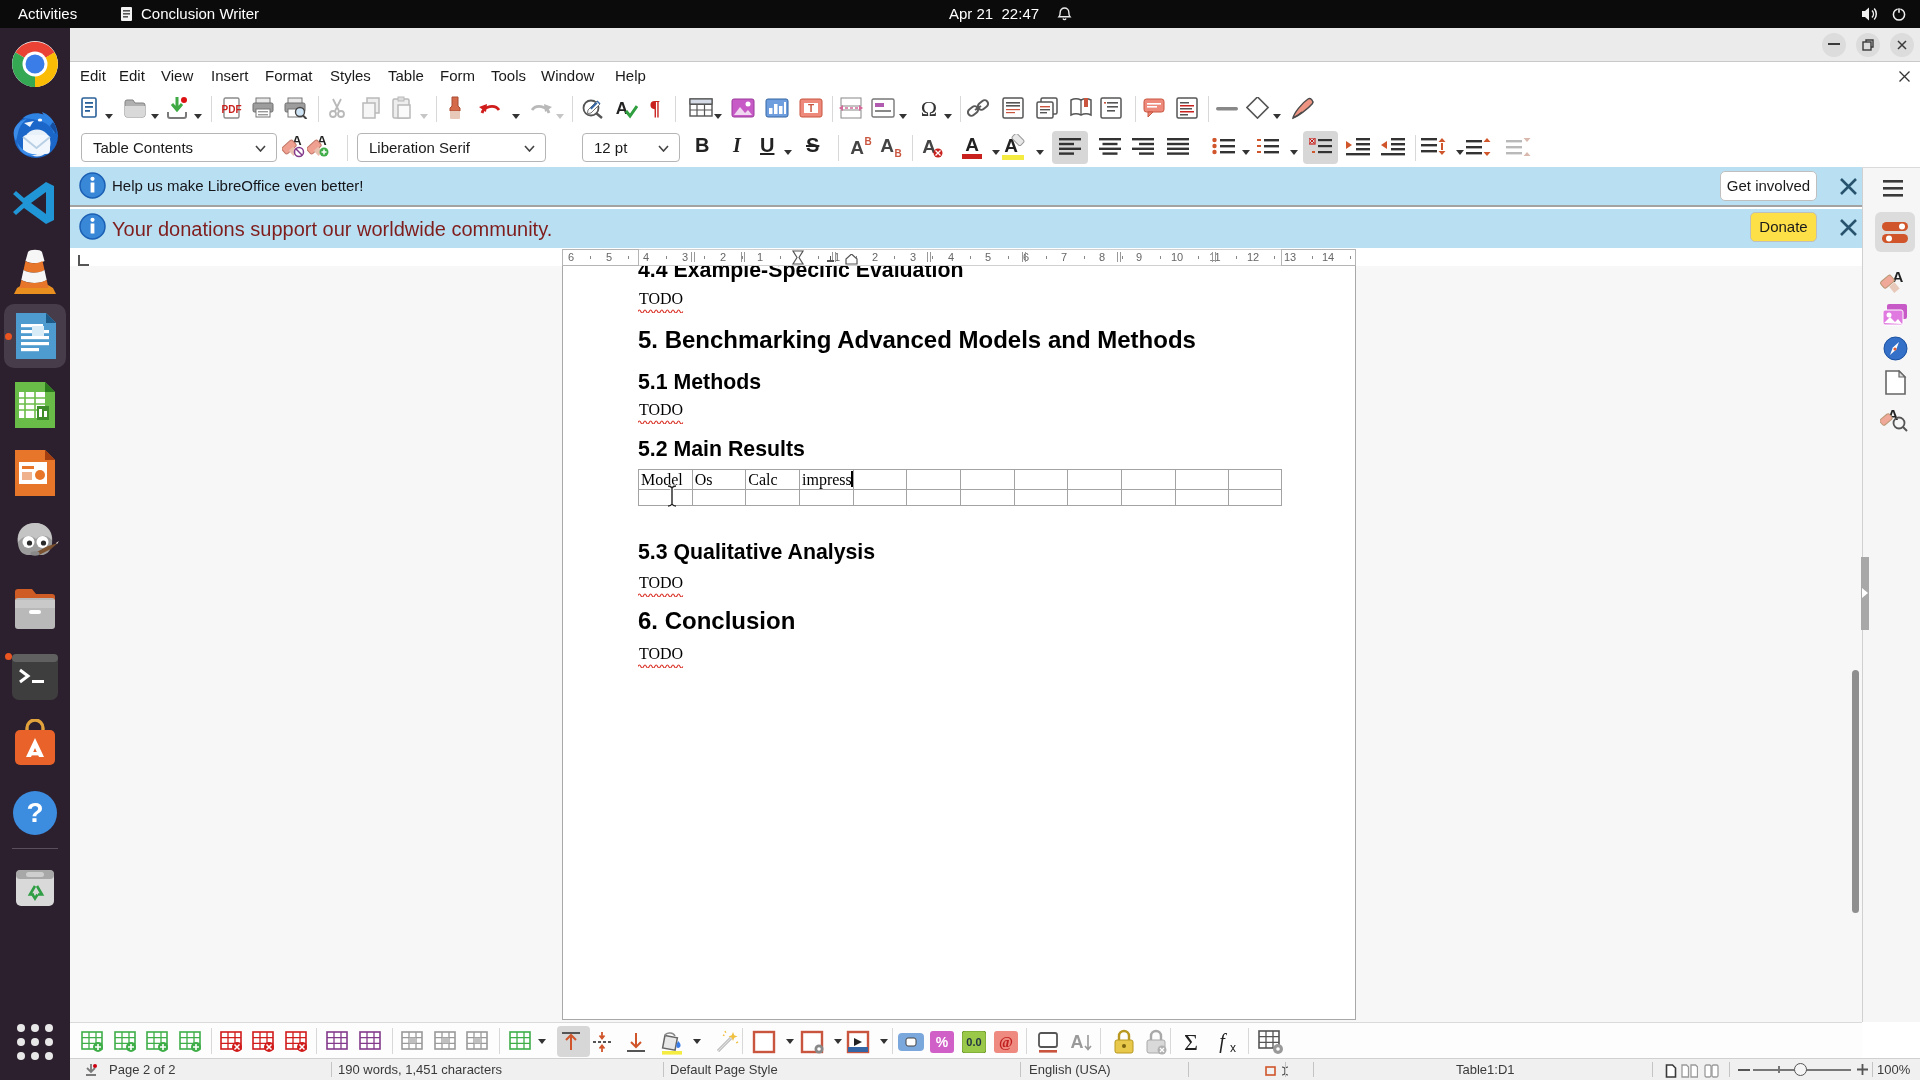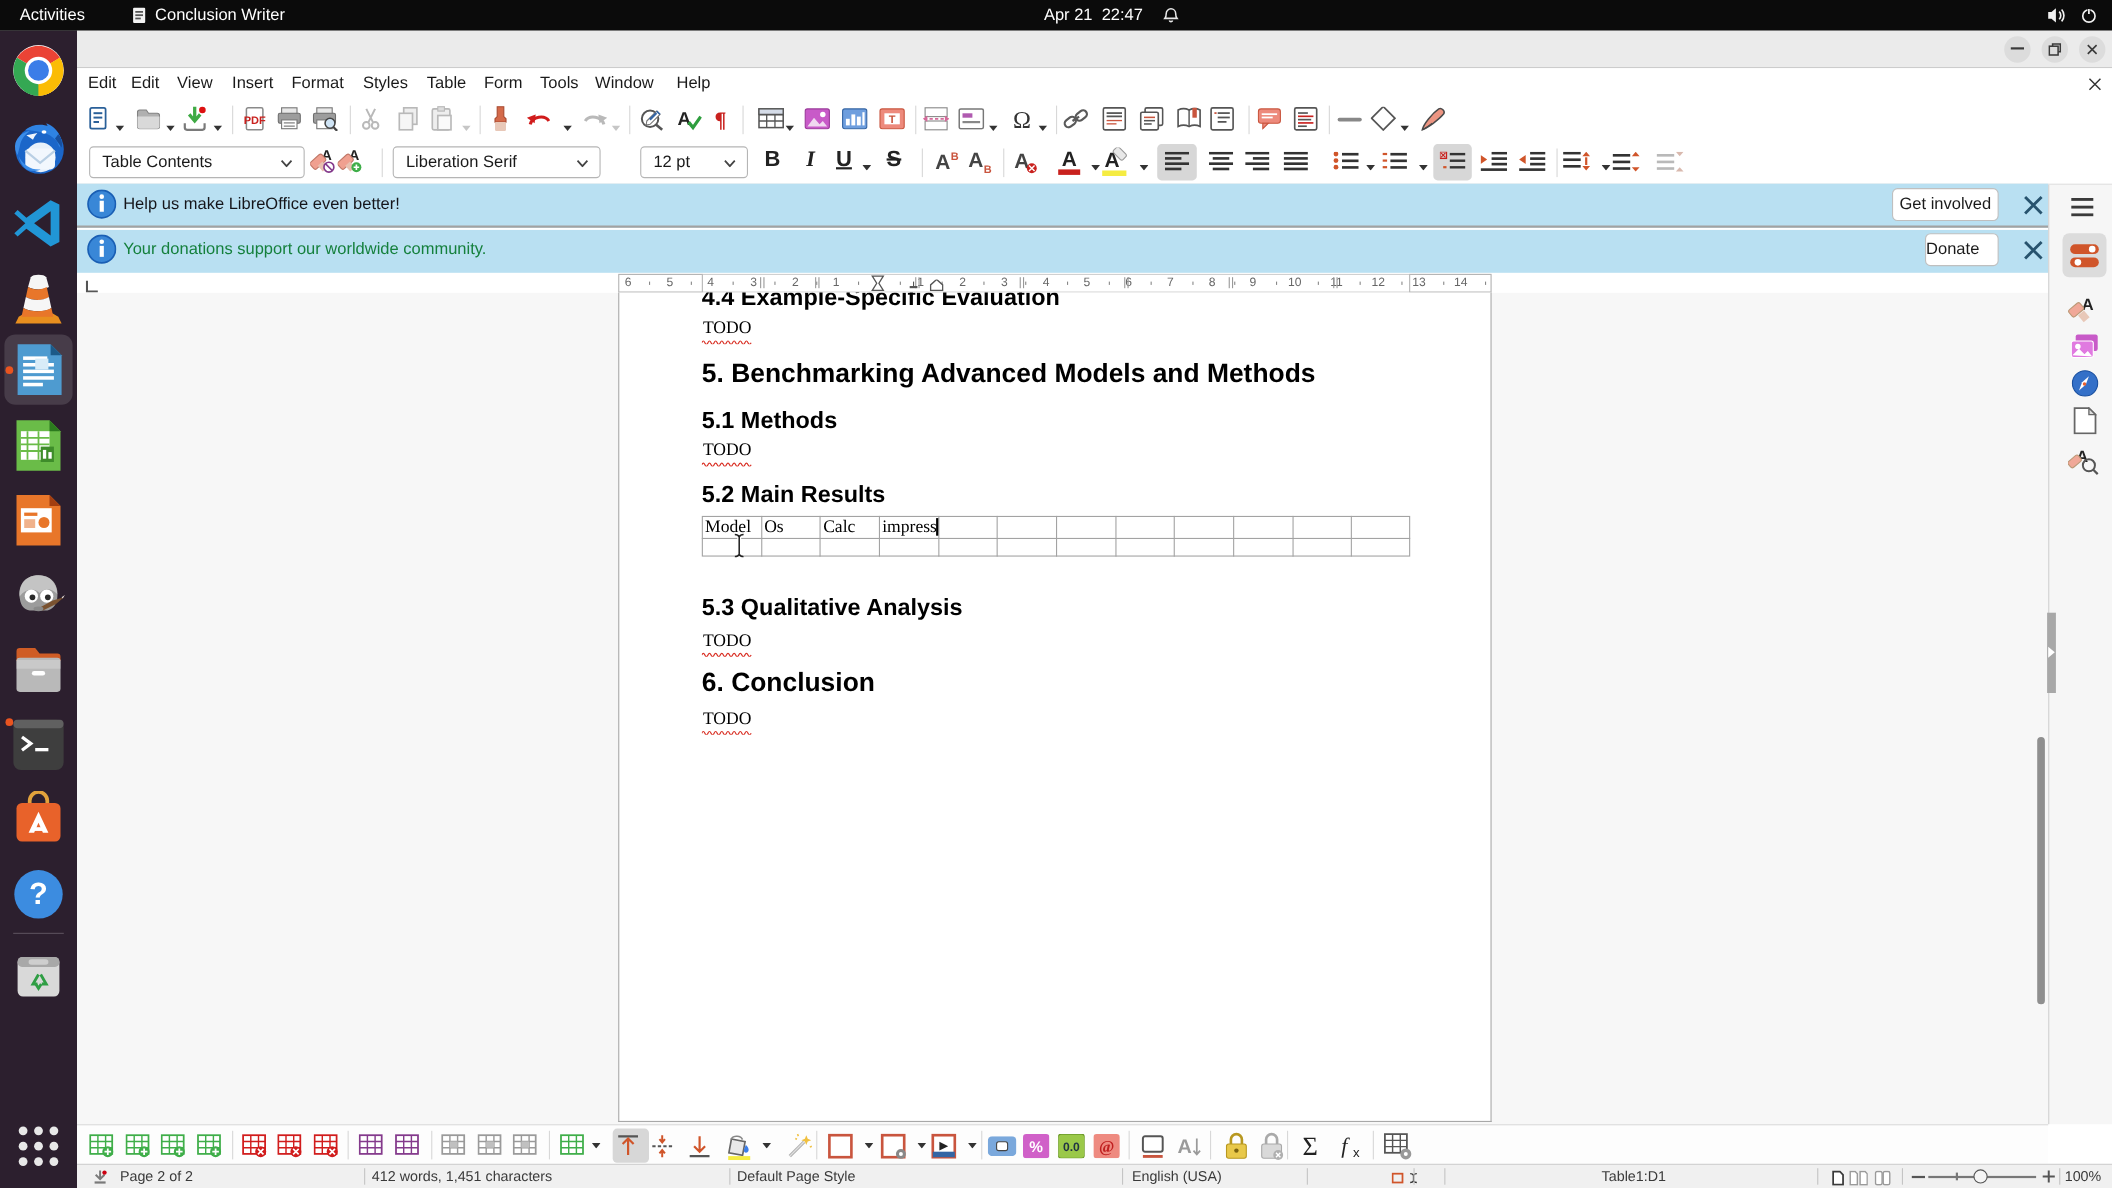--- a/index.html
+++ b/index.html
@@ -601,22 +601,22 @@
  <svg class="abs" style="left:1768px;top:9px" width="21" height="21" viewBox="0 0 21 21">
       <path d="M3 3l15 15M18 3L3 18" stroke="#27536e" stroke-width="2.6"></path>
     </svg>
 </div>
 <div class="abs infobar" style="top:209px;height:41px">
  <svg class="abs" style="left:9px;top:4px" width="27" height="27" viewBox="0 0 27 27">
       <circle cx="13.5" cy="13.5" r="12.5" fill="#3987d7" stroke="#1a5fb4" stroke-width="1.5"></circle>
       <rect x="11.6" y="10.5" width="3.8" height="10" fill="#fff"></rect>
       <circle cx="13.5" cy="6.8" r="2.1" fill="#fff"></circle>
     </svg>
- <div class="abs" style="left:42px;top:9px;font-size:15px;color:#15803d">Your donations support our worldwide community.</div>
- <div class="abs" style="left:1680px;top:3px;width:67px;height:30px;background:#ffffff;border:1px solid #bfbfbf;border-radius:5px;font-size:15px;color:#1a1a1a;text-align:left;line-height:28px">Donate</div>
+ <div class="abs" style="left:42px;top:9px;font-size:20px;color:#7f1d1d">Your donations support our worldwide community.</div>
+ <div class="abs" style="left:1680px;top:3px;width:67px;height:30px;background:#fde047;border:1px solid #bfbfbf;border-radius:5px;font-size:15px;color:#1a1a1a;text-align:center;line-height:28px">Donate</div>
  <svg class="abs" style="left:1768px;top:8px" width="21" height="21" viewBox="0 0 21 21">
       <path d="M3 3l15 15M18 3L3 18" stroke="#27536e" stroke-width="2.6"></path>
     </svg>
 </div>
 <div class="abs" id="docarea"></div>
 <div class="abs" id="ruler">
     <svg class="abs" style="left:8px;top:7px" width="11" height="11" viewBox="0 0 11 11">
       <path d="M1 0v10h10" stroke="#555" stroke-width="2" fill="none"></path>
     </svg>
     <div class="abs" style="left:492px;top:1px;width:794px;height:17px;background:#fff;border:1px solid #d0d0d0"></div>
@@ -957,21 +957,21 @@
       <circle cx="20" cy="19" r="1.8" fill="#fff"></circle>
     </svg>
   </div>
 <div class="abs" id="statusbar">
     <svg class="abs" style="left:14px;top:4px" width="14" height="14" viewBox="0 0 14 14">
       <path d="M7 1v8M3 5l4 4 4-4" stroke="#7a7a7a" stroke-width="1.8" fill="none"></path>
       <rect x="2" y="11" width="10" height="2" fill="#7a7a7a"></rect>
       <circle cx="11" cy="3" r="2" fill="#c01"></circle>
     </svg>
     <div class="abs" style="left:39px;top:3px">Page 2 of 2</div>
-    <div class="abs" style="left:268px;top:3px">412 words, 1,451 characters</div>
+    <div class="abs" style="left:268px;top:3px">190 words, 1,451 characters</div>
     <div class="abs" style="left:600px;top:3px">Default Page Style</div>
     <div class="abs" style="left:959px;top:3px">English (USA)</div>
     <svg class="abs" style="left:1195px;top:6px" width="26" height="12" viewBox="0 0 26 12">
       <rect x="1" y="2" width="9" height="8" fill="none" stroke="#d0552a" stroke-width="1.6"></rect>
       <path d="M17 2c1.5 0 2.5.6 3 1.5.5-.9 1.5-1.5 3-1.5M20 3.5v6M17 10c1.5 0 2.5-.6 3-1.5.5.9 1.5 1.5 3 1.5" stroke="#333" stroke-width="1.2" fill="none"></path>
     </svg>
     <div class="abs" style="left:1386px;top:3px">Table1:D1</div>
     <svg class="abs" style="left:1595px;top:5px" width="12" height="14" viewBox="0 0 12 14">
       <path d="M1.5 1h6l3 3v9h-9z" fill="#fff" stroke="#3a3a3a" stroke-width="1.6"></path>
     </svg>

